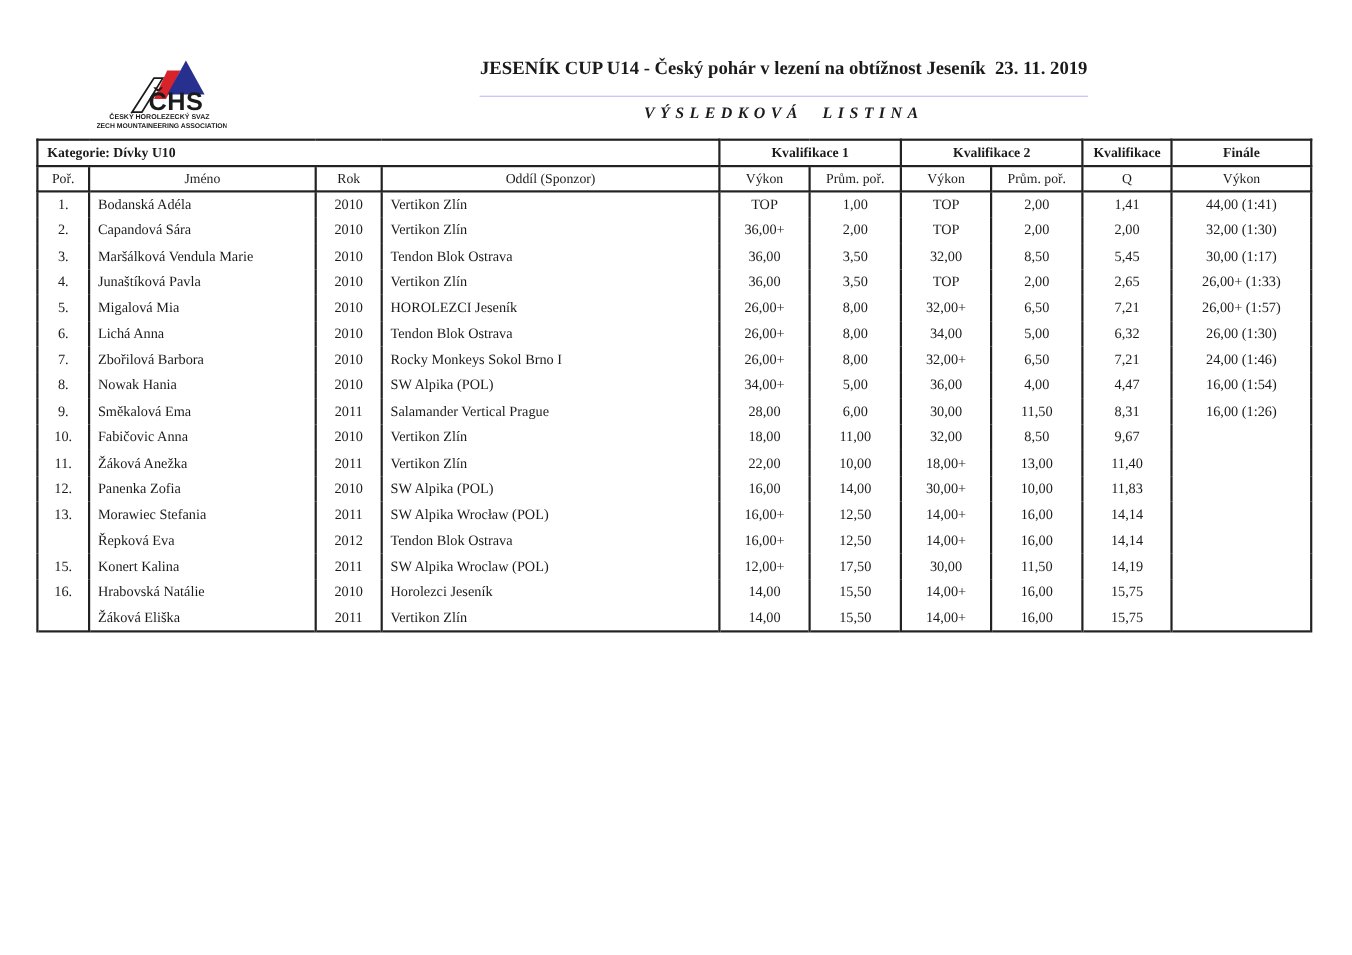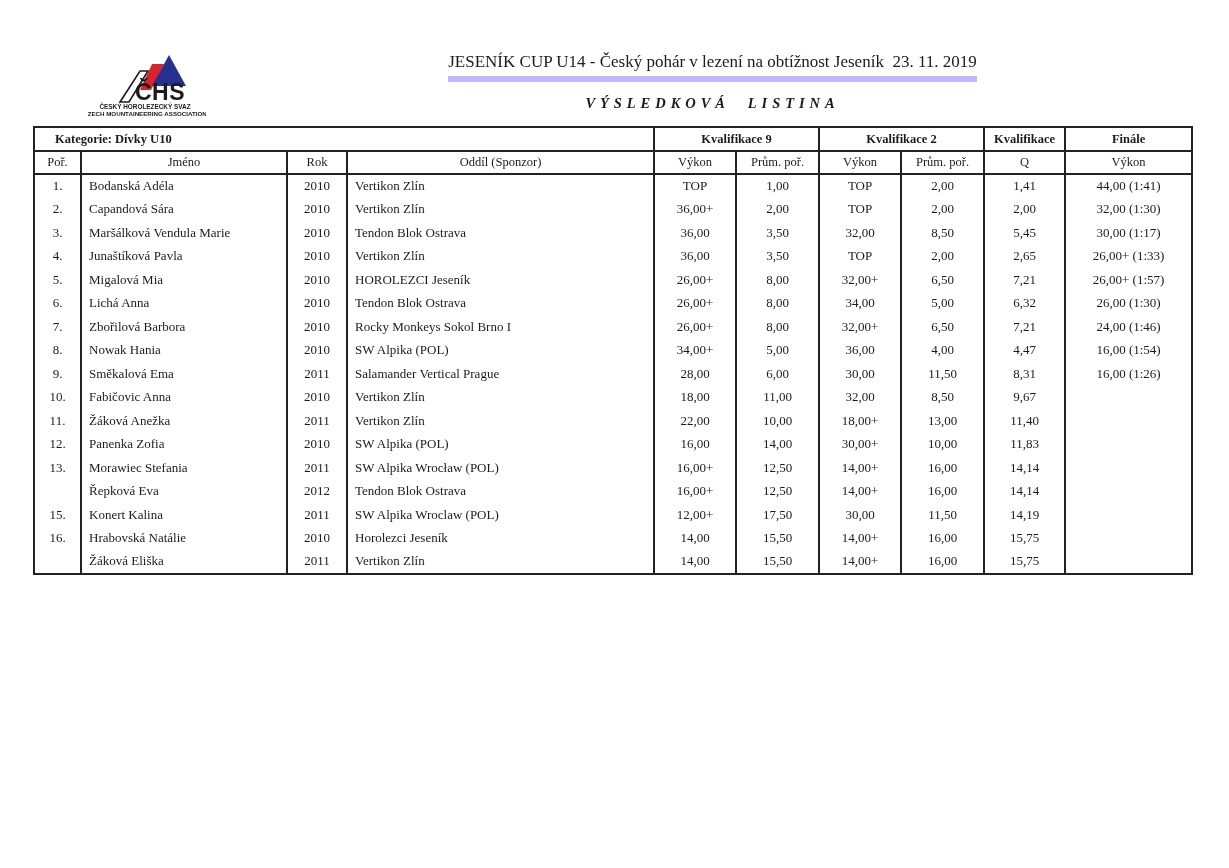--- a/index.html
+++ b/index.html
@@ -16,23 +16,23 @@
   
   .logo { position: absolute; left: 88px; top: 46px; width: 118px; height: 72px; }
 
   
   .heading-wrap {
     position: absolute; left: 196px; right: 0; top: 52px;
     text-align: center;
   }
   .doc-title {
     display: inline-block;
-    font-size: 17px; font-weight: normal;
-    border-bottom: 6px solid #c4b5fd;
-    padding-bottom: 4px;
+    font-size: 17px; font-weight: bold;
+    border-bottom: 1px solid #c4b5fd;
+    padding-bottom: 15px;
     white-space: pre-wrap;
   }
   .doc-subtitle {
     position: absolute; left: 196px; right: 0; top: 95px;
     text-align: center;
     font-size: 14.5px; font-weight: bold;
     letter-spacing: 0.34em; word-spacing: 0.65em; font-style: italic;
   }
 
   
@@ -44,21 +44,21 @@
     border: 2px solid #222222;
     font-size: 13px;
   }
   .results-table td, .results-table th {
     border: 2px solid #222222;
     overflow: hidden; white-space: nowrap;
     vertical-align: middle;
     font-weight: normal;
   }
   .group-row td { height: 24px; font-weight: bold; font-size: 12.5px; text-align: center; }
-  .group-row .cat-cell { text-align: left; padding-left: 20px; }
+  .group-row .cat-cell { text-align: left; padding-left: 8px; }
   .head-row th { height: 23px; font-weight: normal; font-size: 12.5px; text-align: center; }
   .results-table tbody td {
     height: 23.5px;
     border-top: none; border-bottom: none;
     text-align: center;
   }
   .results-table tbody td.al { text-align: left; padding-left: 7px; }
 </style>
 </head>
 <body>
@@ -88,21 +88,21 @@
       <col style="width:82px">
         <col style="width:83px">
         <col style="width:82px">
         <col style="width:83px">
       <col style="width:81px">
         <col style="width:127px">
     </colgroup>
     <thead>
       <tr class="group-row">
         <td class="cat-cell" colspan="4">Kategorie: Dívky U10</td>
-        <td colspan="2">Kvalifikace 9</td>
+        <td colspan="2">Kvalifikace 1</td>
         <td colspan="2">Kvalifikace 2</td>
         <td>Kvalifikace</td>
         <td>Finále</td>
       </tr>
       <tr class="head-row">
         <th>Poř.</th>
         <th>Jméno</th>
         <th>Rok</th>
         <th>Oddíl (Sponzor)</th>
         <th>Výkon</th>

